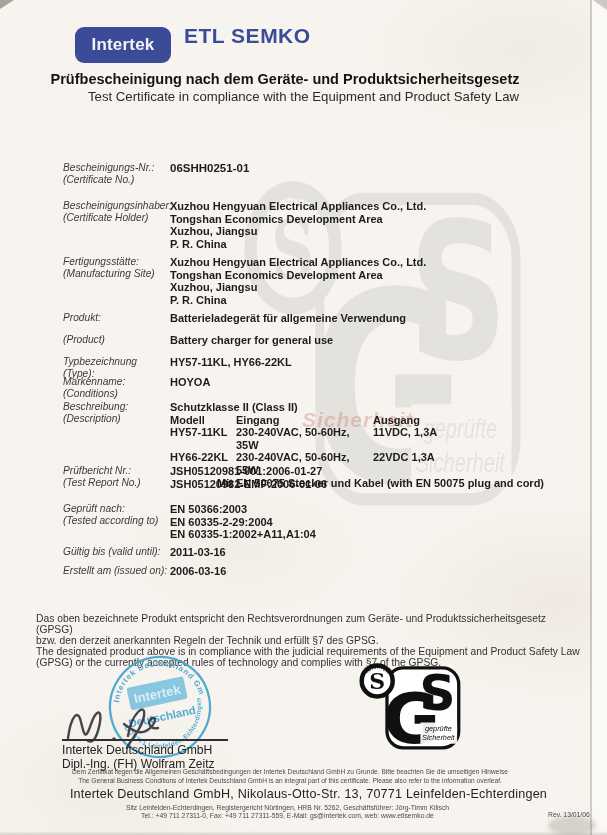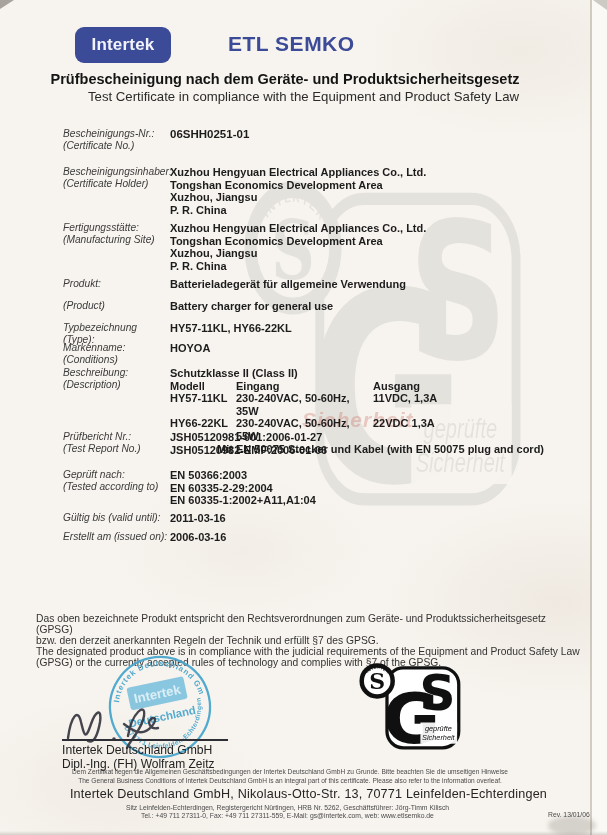--- a/index.html
+++ b/index.html
@@ -18,26 +18,26 @@
   .edge-right-strip{position:absolute;left:592px;top:0;width:15px;height:835px;background:#fbf9f5;}
   .edge-bottom{position:absolute;left:0;bottom:0;width:100%;height:4px;background:linear-gradient(to top, rgba(110,102,92,.25), transparent);}
   .corner-tl{position:absolute;left:0;top:0;width:14px;height:9px;background:rgba(90,84,76,.5);clip-path:polygon(0 0,100% 0,0 100%);}
   .corner-tr{position:absolute;right:0;top:0;width:14px;height:10px;background:rgba(120,112,102,.35);clip-path:polygon(0 0,100% 0,100% 100%);}
   .smudge-br{position:absolute;left:548px;top:816px;width:48px;height:19px;border-radius:50%;background:rgba(135,128,118,.3);filter:blur(2px);}
 
   
   .logo-box{position:absolute;left:75px;top:27px;width:96px;height:36px;background:#3c4b97;border-radius:9px;
     display:flex;align-items:center;justify-content:center;}
   .logo-box span{color:#f2f3fa;font-size:17px;font-weight:bold;letter-spacing:.2px;}
-  .brand-name{position:absolute;left:184px;top:32px;font-size:21px;font-weight:bold;color:#3c4b97;letter-spacing:.5px;margin-left:44px;}
+  .brand-name{position:absolute;left:184px;top:24px;font-size:21px;font-weight:bold;color:#3c4b97;letter-spacing:.5px;}
   .title-de{position:absolute;left:0;top:71px;width:570px;text-align:center;font-weight:bold;font-size:14.5px;color:#141414;}
   .title-en{position:absolute;left:0;top:89px;width:607px;text-align:center;font-size:13.2px;color:#2b2b2b;}
 
   
-  .field{position:absolute;left:63px;display:flex;z-index:2;}
+  .field{position:absolute;left:63px;display:flex;z-index:2;margin-top:34px;}
   .flabel{width:107px;font-style:italic;font-size:10.2px;line-height:11.5px;color:#3b3b3b;flex-shrink:0;}
   .fvalue{font-weight:bold;font-size:11px;line-height:12.6px;color:#1c1c1c;}
   .desc-table{display:grid;grid-template-columns:66px 137px auto;}
   .note-line{font-weight:bold;padding-left:47px;}
 
   
   .statement{position:absolute;left:36px;top:614px;width:545px;font-size:10.3px;line-height:10.9px;color:#333;z-index:2;}
 
   
   .gs-watermark{position:absolute;left:235px;top:162px;width:290px;height:368px;opacity:.075;z-index:0;}

